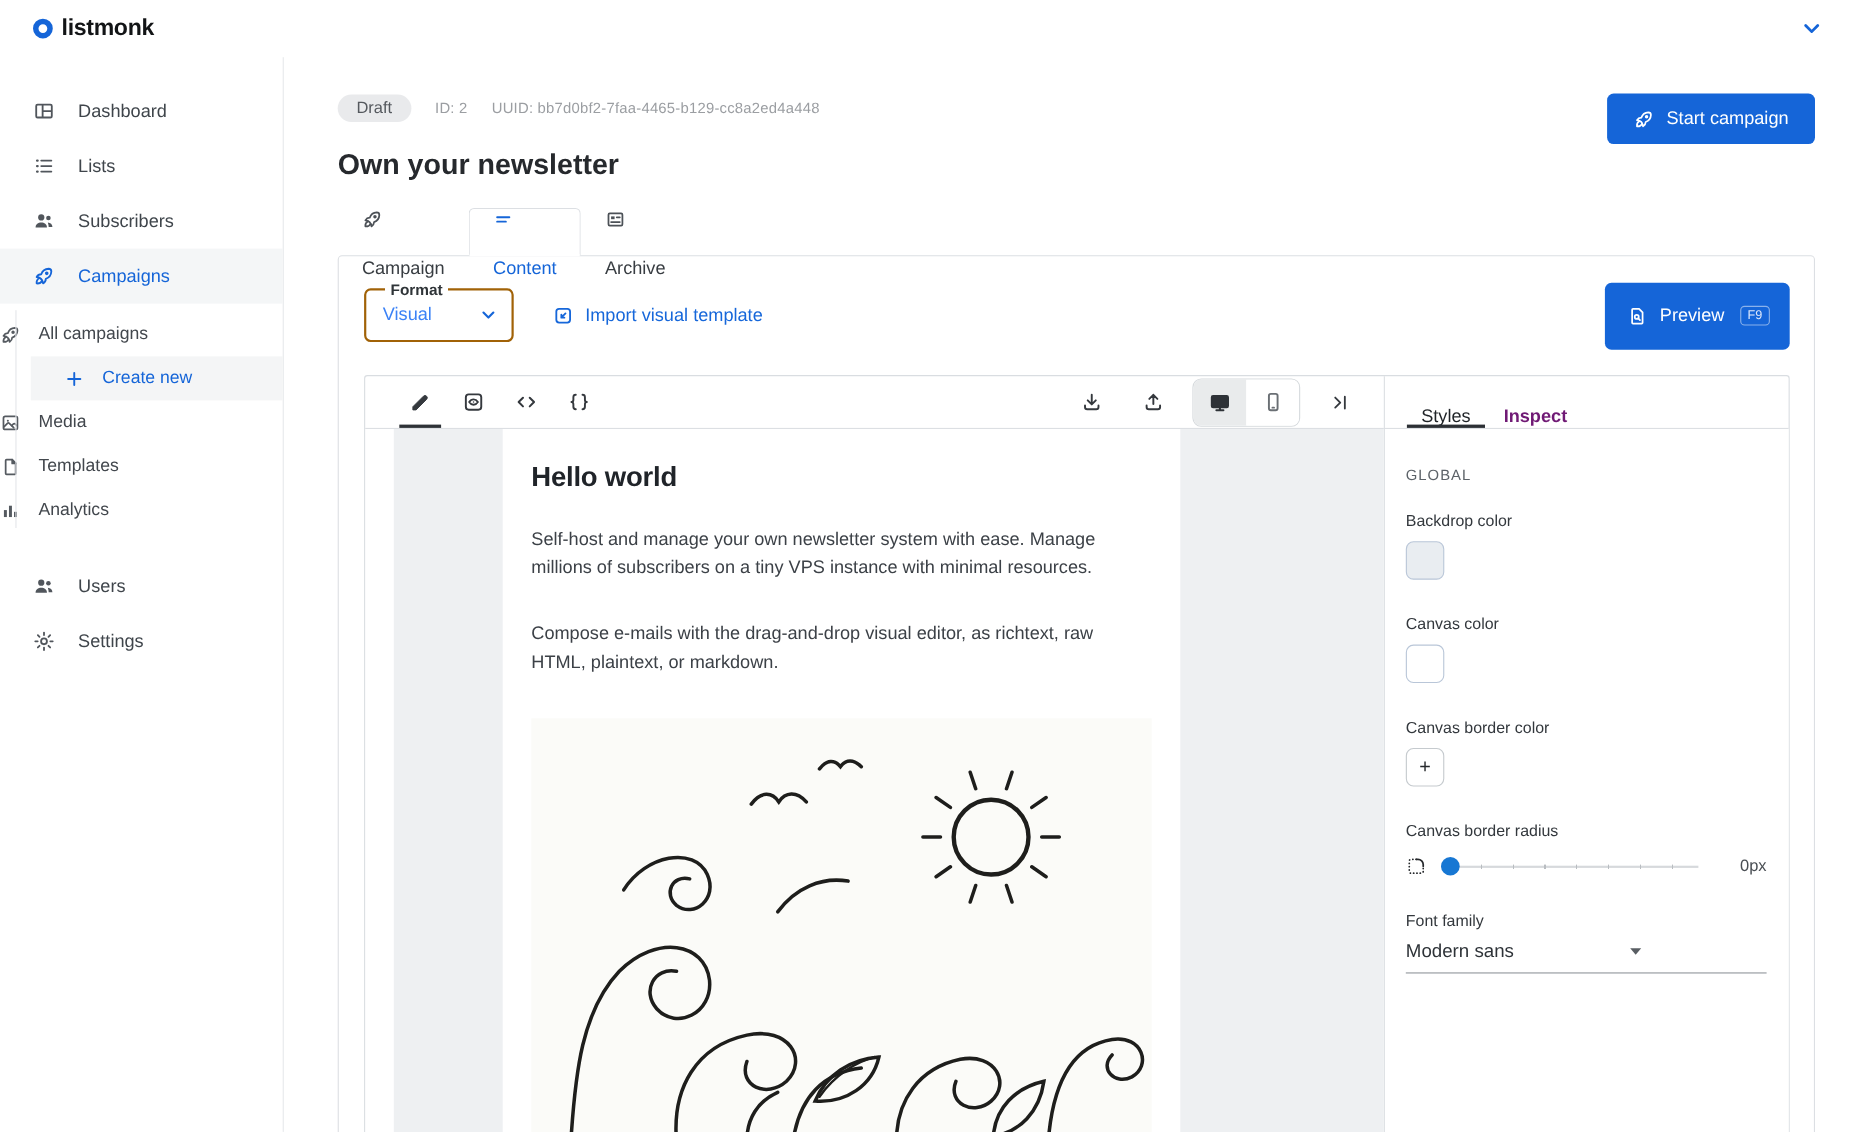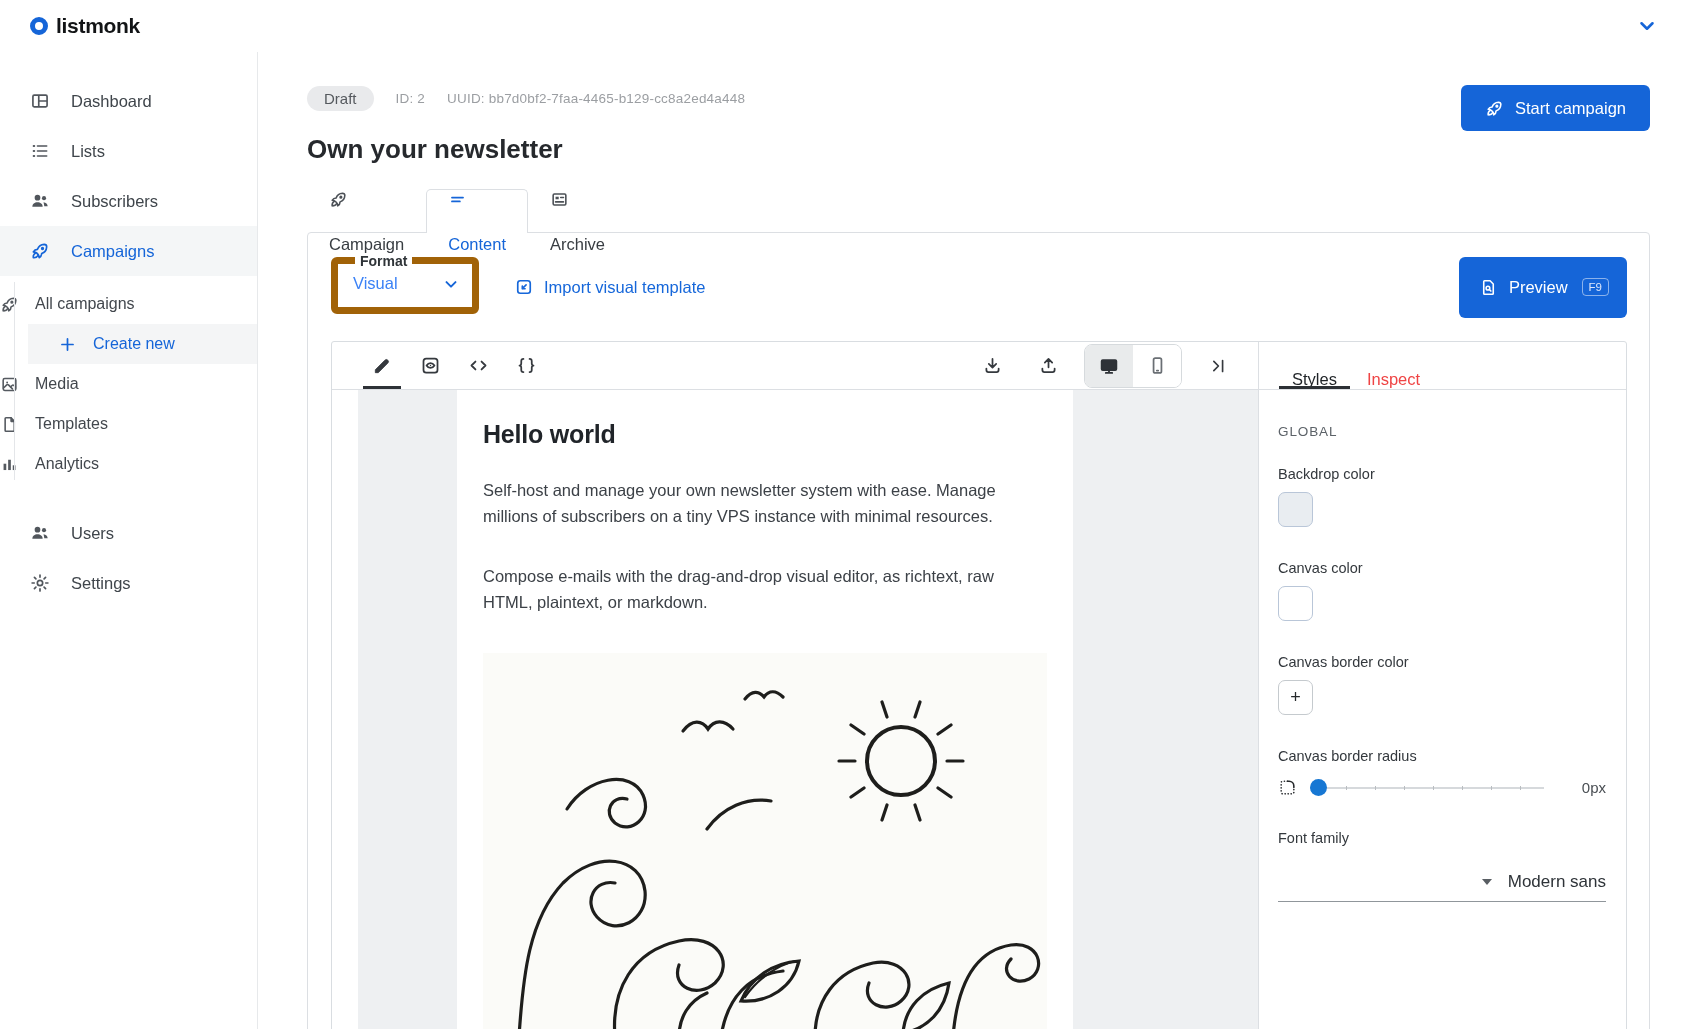--- a/index.html
+++ b/index.html
@@ -52,21 +52,21 @@
   .tab .ic { width:19px; height:19px; display:flex; color:#4c5157; }
   .tab.active { background:#fff; border-color:#dcdfe3; color:#1565d8; position:relative; }
   .tab.active .ic { color:#1565d8; }
   .tab.active::after { content:''; position:absolute; left:0; right:0; bottom:-1px;
     height:2px; background:#fff; }
 
   
   .card { border:1px solid #dcdfe3; border-radius:4px; background:#fff; height:840px;
     padding:26px 22px 0 23px; position:relative; z-index:1; }
   .format-row { display:flex; align-items:center; height:56px; }
-  .fieldset { width:148px; border:7px solid #a16207; border-radius:6px; margin-top:-8px;
+  .fieldset { width:136px; border:2px solid #a16207; border-radius:6px; margin-top:-8px;
     padding:0 12px 8px 15px; }
   .fieldset legend { font-size:14px; font-weight:700; color:#2f3438; padding:0 5px; margin-left:2px; }
   .select-inner { display:flex; align-items:center; justify-content:space-between;
     height:30px; cursor:pointer; }
   .select-inner .val { font-size:16.5px; color:#3b82f6; }
   .link-import { display:flex; align-items:center; gap:10px; margin-left:35px;
     color:#1667da; font-size:16.5px; cursor:pointer; text-decoration:none; }
   .btn-preview { margin-left:auto; height:61px; padding:0 18px 0 20px; background:#1565d8;
     color:#fff; border:none; border-radius:6px; font-size:16.5px; display:flex;
     align-items:center; gap:11px; cursor:pointer; font-family:"Liberation Sans", sans-serif; }
@@ -98,22 +98,22 @@
     padding:30px 26px 40px 26px; }
   .email-page h2 { font-size:25px; font-weight:700; color:#202429; letter-spacing:-0.2px; }
   .email-page p { margin-top:28px; font-size:16.5px; line-height:26px; color:#3c4147; }
   .email-page p + p { margin-top:34px; }
   .doodle { margin-top:38px; width:564px; height:384px; background:#fbfbf8; overflow:hidden; }
 
   
   .styles-head { border-left:1px solid #dcdfe3; border-bottom:1px solid #dcdfe3;
     display:flex; align-items:flex-end; padding-left:18px; }
   .ptab { padding:0 15px; display:flex; align-items:center; font-size:16.5px;
-    color:#ef4444; cursor:pointer; position:relative; background:none; border:none;
-    font-family:"Liberation Sans", sans-serif; }
+    color:#701a75; cursor:pointer; position:relative; background:none; border:none;
+    font-family:"Liberation Sans", sans-serif;font-weight:bold; }
   .ptab.active { color:#1f2327; font-weight:400; }
   .ptab.active::after { content:''; position:absolute; left:2px; right:2px; bottom:0;
     height:3px; background:#2c3035; }
   .styles-body { border-left:1px solid #dcdfe3; background:#fff; padding:34px 20px 0 19px; }
   .global-h { font-size:13.5px; color:#5c6268; letter-spacing:0.9px; }
   .field { margin-top:27px; }
   .field-label { font-size:14.5px; color:#33383d; }
   .swatch { margin-top:10px; width:35px; height:35px; border-radius:7px;
     border:1px solid #b9c6d8; background:#e9edf1; cursor:pointer; display:flex;
     align-items:center; justify-content:center; }
@@ -122,22 +122,22 @@
   .field.gap-lg { margin-top:33px; }
   .radius-row { margin-top:14px; display:flex; align-items:center; }
   .radius-ic { width:19px; height:19px; color:#26292c; display:flex; }
   .slider { position:relative; width:234px; height:18px; margin-left:13px; cursor:pointer; }
   .slider-track { position:absolute; left:0; right:0; top:8px; height:2px; background:#d6d9dc; }
   .slider-ticks { position:absolute; left:8px; right:4px; top:7px; height:4px;
     background:repeating-linear-gradient(to right, transparent 0 28px, #b9bdc1 28px 29px); }
   .slider-handle { position:absolute; left:0; top:0; width:17px; height:17px;
     border-radius:50%; background:#1777d3; }
   .slider-val { margin-left:auto; font-size:15px; color:#4a4f54; }
-  .font-select { margin-top:26px; position:relative; padding-bottom:9px;
-    border-bottom:1px solid #90969b; cursor:pointer;text-align:right; }
+  .font-select { margin-top:9px; position:relative; padding-bottom:9px;
+    border-bottom:1px solid #90969b; cursor:pointer; }
   .font-select .val { font-size:17px; color:#2e3338; }
   .font-caret { position:absolute; left:204px; top:7px; width:0; height:0;
     border-left:5px solid transparent; border-right:5px solid transparent;
     border-top:6px solid #595e63; }
 
   svg { display:block; }
 </style>
 </head>
 <body>
 

